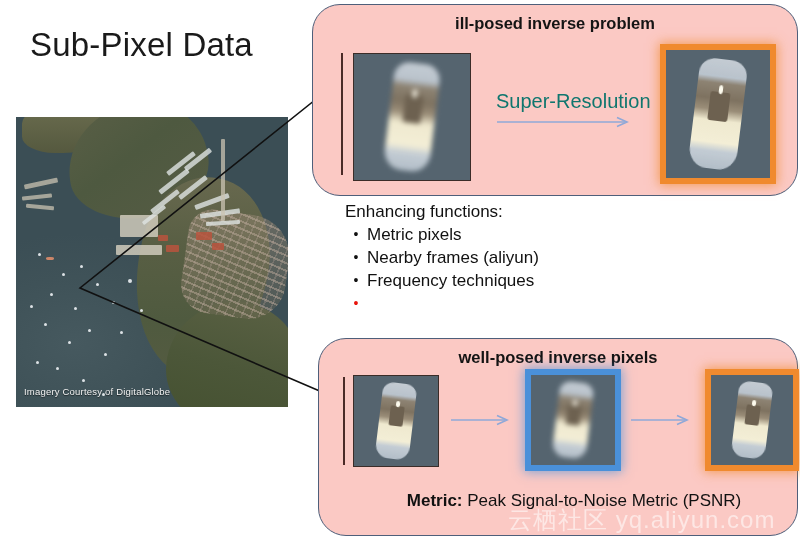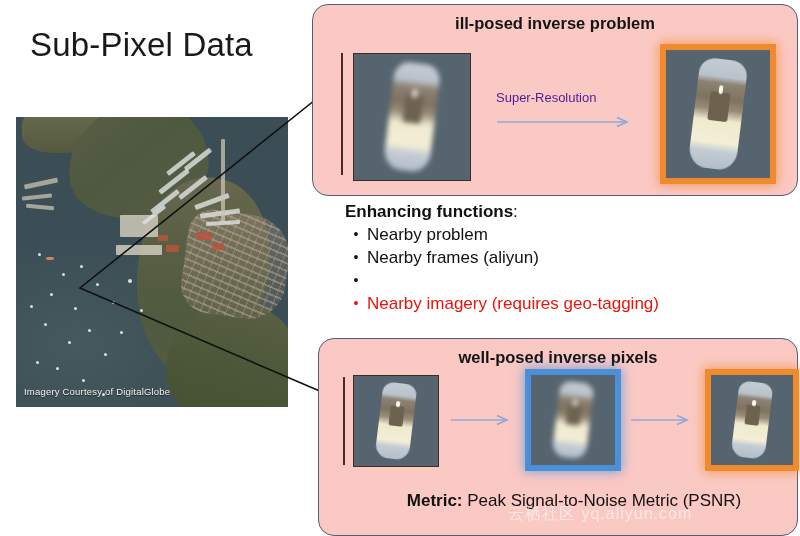--- a/index.html
+++ b/index.html
@@ -72,21 +72,21 @@
     text-shadow:0 1px 1px rgba(0,0,0,.6);
     white-space:nowrap;
   }
 
   
   #leader-lines{position:absolute;left:0;top:0;width:800px;height:536px;pointer-events:none;}
 
   
   .panel{
     position:absolute;background:#fbc9c4;border:1.4px solid #4e5f7a;
-    border-radius:16px;
+    border-radius:28px;
     text-decoration:underline;
   }
   #panel-ill{left:312px;top:4px;width:484px;height:190px;}
   #panel-well{left:318px;top:338px;width:478px;height:196px;}
 
   .panel-title{
     position:absolute;left:0;right:0;top:9px;text-align:center;
     font-size:16.5px;font-weight:bold;color:#141414;
   }
 
@@ -118,40 +118,40 @@
     background:#6d6150;border-radius:12%;
   }
   .mast{
     position:absolute;left:45%;top:24%;width:10%;height:8%;
     background:#fdfbee;border-radius:50%;
   }
   .blur-hi{filter:blur(.5px);}
   .blur-lo{filter:blur(2.6px);}
 
   .arrow-label{
-    position:absolute;font-size:13px;color:#4c1d95;white-space:nowrap;
+    position:absolute;font-size:20px;color:#0f766e;white-space:nowrap;
   }
 
   
   #enhancing-block{position:absolute;left:345px;top:202px;width:420px;}
   #enhancing-heading{font-size:17px;color:#111;margin:0 0 1px 0;}
-  #enhancing-heading b{font-weight:bold;margin-top:28px;}
+  #enhancing-heading b{font-weight:normal;margin-top:28px;}
   .bullet-row{display:flex;align-items:flex-start;font-size:17px;line-height:23px;color:#111;}
   .bullet-dot{width:22px;flex:0 0 22px;text-align:center;font-size:14px;line-height:23px;}
   .bullet-row.highlight,.bullet-row.highlight .bullet-dot{color:#e8140c;}
 
   #metric-line{
     position:absolute;left:0;right:0;bottom:24px;text-align:center;
     font-size:17px;color:#111;white-space:nowrap;
   }
   #metric-line b{font-weight:bold;margin-left:32px;}
 
   #watermark{
     position:absolute;left:508px;top:504px;
-    font-size:16px;color:rgba(255,255,255,.55);white-space:nowrap;
+    font-size:24px;color:rgba(255,255,255,.55);white-space:nowrap;
     letter-spacing:1px;pointer-events:none;
   }
 </style>
 </head>
 <body>
 
 <div class="slide">
 
   <div id="satellite-figure">
     <div class="sat-canvas">
@@ -240,32 +240,32 @@
       </div>
     </div>
   </div>
 
   <div id="enhancing-block">
     <div id="enhancing-heading">
       <b>Enhancing functions</b><span>:</span>
     </div>
     <div class="bullet-row">
       <span class="bullet-dot">•</span>
-      <span>Nearby problem</span>
+      <span>Metric pixels</span>
     </div>
     <div class="bullet-row">
       <span class="bullet-dot">•</span>
       <span>Nearby frames (aliyun)</span>
     </div>
     <div class="bullet-row">
       <span class="bullet-dot">•</span>
+      <span>Frequency techniques</span>
     </div>
     <div class="bullet-row highlight">
       <span class="bullet-dot">•</span>
-      <span>Nearby imagery (requires geo-tagging)</span>
     </div>
   </div>
 
   <div class="panel" id="panel-well">
     <div class="panel-title">well-posed inverse pixels</div>
 
     <div class="bracket" style="left:24px;top:38px;height:88px;"></div>
 
     <div class="thumb plain" style="left:34px;top:36px;width:84px;height:90px;">
       <div class="vessel blur-hi" style="width:34px;height:76px;">

